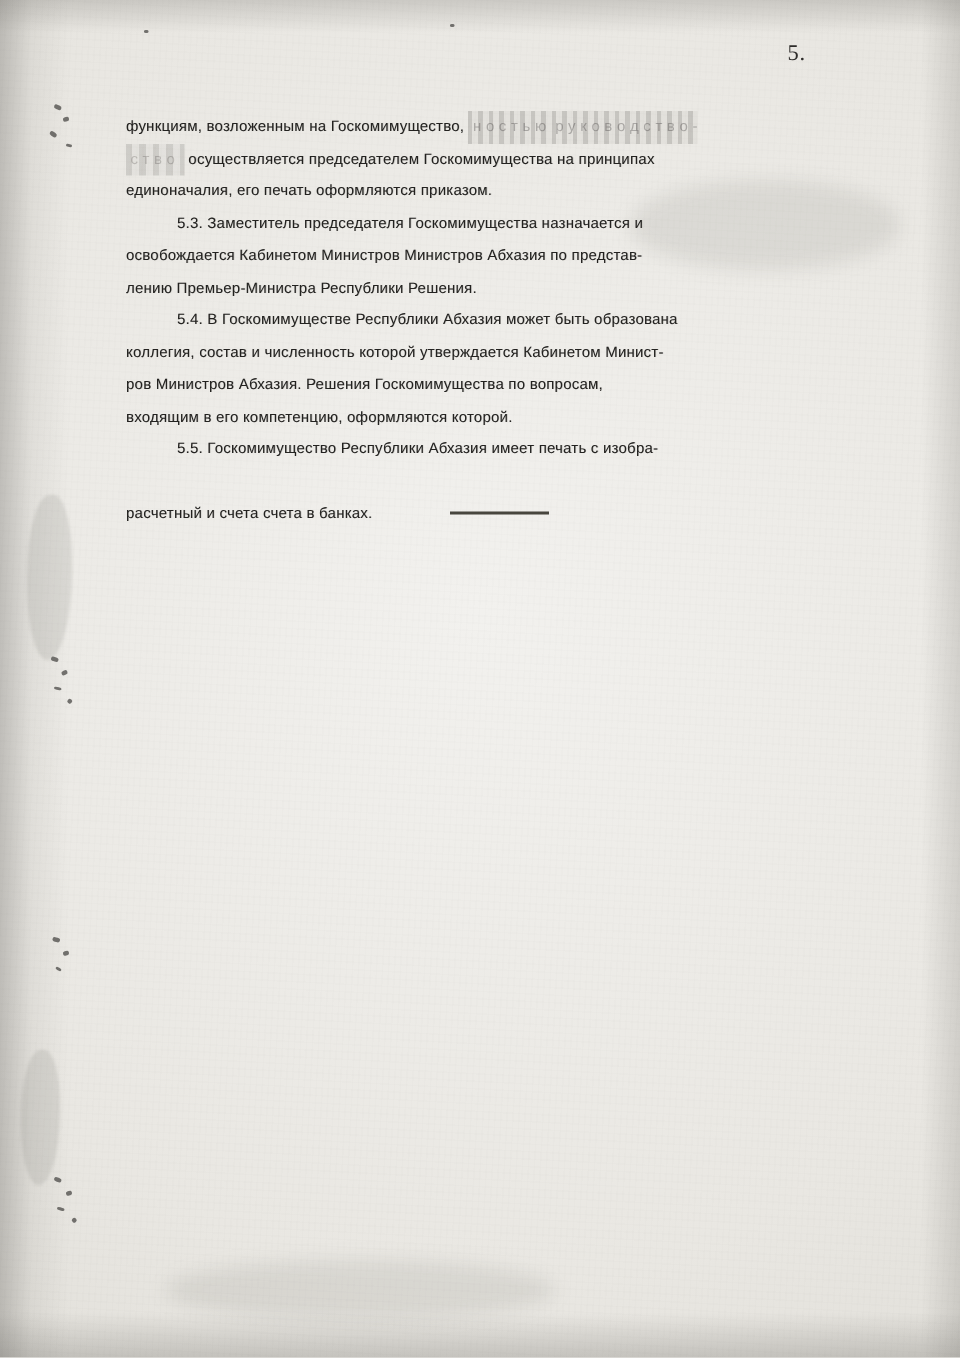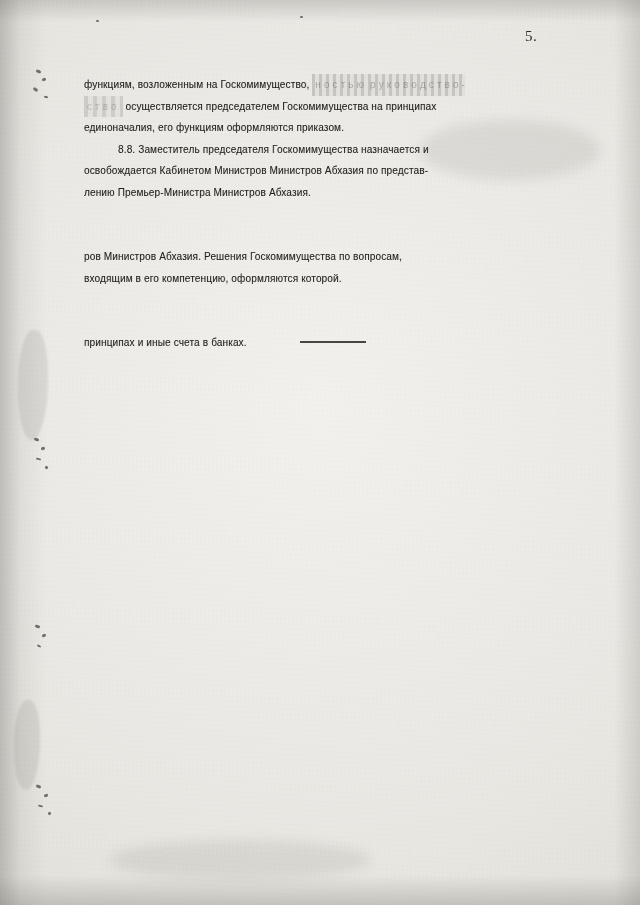--- a/index.html
+++ b/index.html
@@ -179,38 +179,38 @@
 
   <div class="page-number">5.</div>
 
   <div class="body-text">
 
     <p class="para para-first">
       <span class="ink">функциям, возложенным на Госкомимущество,</span>
       <span class="redacted">&nbsp;н&nbsp;о&nbsp;с&nbsp;т&nbsp;ь&nbsp;ю&nbsp;&nbsp;р&nbsp;у&nbsp;к&nbsp;о&nbsp;в&nbsp;о&nbsp;д&nbsp;с&nbsp;т&nbsp;в&nbsp;о&nbsp;-</span><br>
       <span class="redacted2">&nbsp;с&nbsp;т&nbsp;в&nbsp;о&nbsp;&nbsp;</span>
       <span class="ink">осуществляется председателем Госкомимущества на принципах</span><br>
-      <span class="ink">единоначалия, его функциям оформляются приказом.</span>
+      <span class="ink">единоначалия, его печать оформляются приказом.</span>
     </p>
 
     <p class="para">
-      <span class="ink">8.8. Заместитель председателя Госкомимущества назначается и</span><br>
+      <span class="ink">5.3. Заместитель председателя Госкомимущества назначается и</span><br>
       <span class="ink">освобождается Кабинетом Министров Министров Абхазия по представ-</span><br>
-      <span class="ink">лению Премьер-Министра Министров Абхазия.</span>
+      <span class="ink">лению Премьер-Министра Республики Решения.</span>
     </p>
 
     <p class="para">
-      <br>
-      <br>
+      <span class="ink">5.4. В Госкомимуществе Республики Абхазия может быть образована</span><br>
+      <span class="ink">коллегия, состав и численность которой утверждается Кабинетом Минист-</span><br>
       <span class="ink">ров Министров Абхазия. Решения Госкомимущества по вопросам,</span><br>
       <span class="ink">входящим в его компетенцию, оформляются которой.</span>
     </p>
 
     <p class="para">
+      <span class="ink">5.5. Госкомимущество Республики Абхазия имеет печать с изобра-</span><br>
       <br>
-      <br>
-      <span class="ink">принципах и иные счета в банках.</span>
+      <span class="ink">расчетный и счета счета в банках.</span>
     </p>
 
   </div>
 
   <div class="rule"></div>
 </div>
 
 </body></html>

